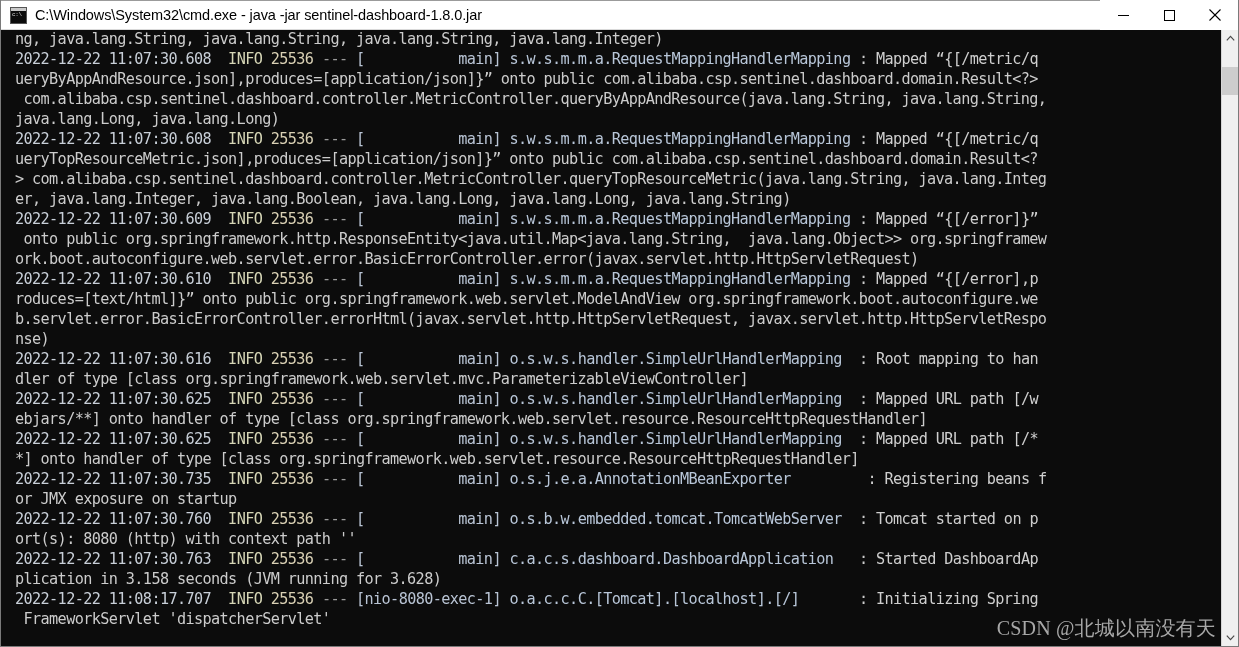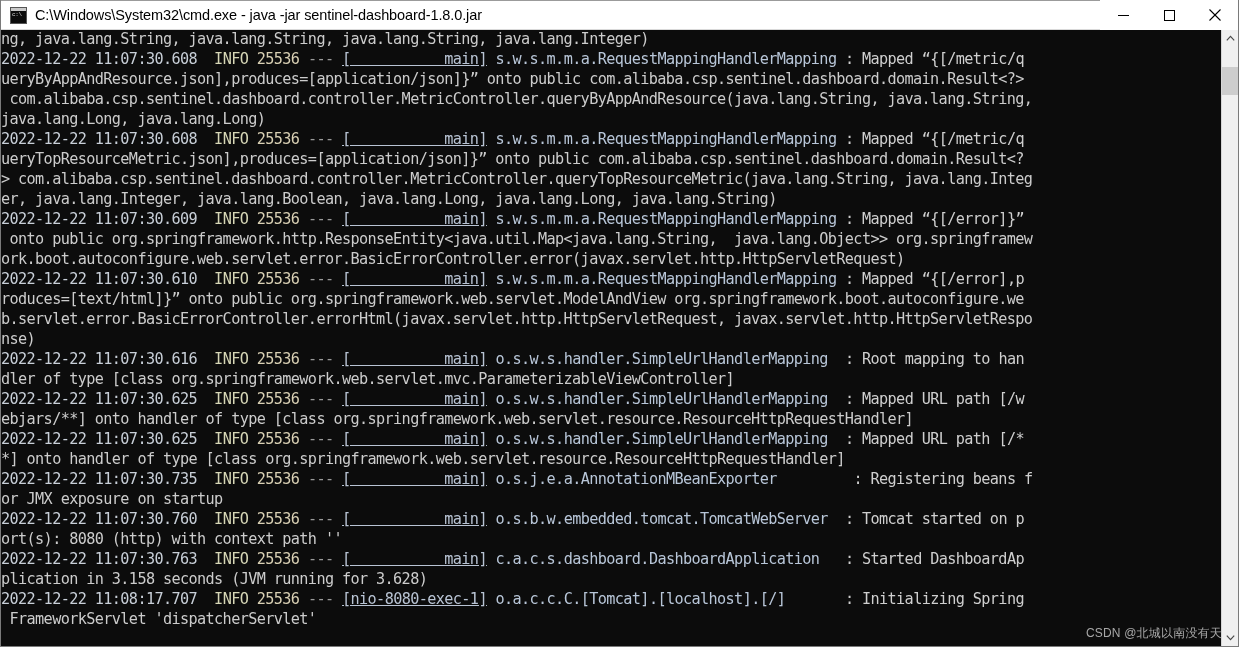--- a/index.html
+++ b/index.html
@@ -101,38 +101,38 @@
   }
   .console {
     flex: 1 1 auto;
     position: relative;
     background: #0c0c0c;
     overflow: hidden;
     padding: 0;
   }
   .lines {
     position: absolute;
-    left: 0;
+    left: 14px;
     top: -1px;
     width: 1212px;
     font-family: "DejaVu Sans Mono", "Liberation Mono", monospace;
     font-size: 15.2px;
     line-height: 20.03px;
     letter-spacing: -0.62px;
     white-space: pre;
     color: #cccccc;
   }
   .line { height: 20.03px; }
 
   .c-default { color: #cccccc; }
   .c-time    { color: #c8cfd8; text-align: center; }
   .c-info    { color: #d6d6b6; }
   .c-pid     { color: #d9d0b4; }
   .c-dash    { color: #9a9a9a; }
-  .c-thread  { color: #b9c4d4; text-decoration: underline; }
+  .c-thread  { color: #b9c4d4; }
   .c-logger  { color: #b8c6d8; }
   .c-msg     { color: #cfcfcf; }
 
   
   .scrollbar {
     width: 17px;
     min-width: 17px;
     background: #f0f0f0;
     border-left: 1px solid #d6d6d6;
     box-sizing: border-box;
@@ -159,24 +159,24 @@
     top: 20px;
     width: 16px;
     height: 28px;
     background: #cdcdcd;
   }
   .sb-arrow svg { display: block; }
 
   
   .watermark {
     position: absolute;
-    right: 16px;
+    right: 22px;
     bottom: 4px;
-    font-family: Liberation Sans, sans-serif;
-    font-size: 12px;
+    font-family: Liberation Serif, serif;
+    font-size: 20px;
     color: #b5b5b5;
     opacity: 0.92;
     white-space: nowrap;
     pointer-events: none;
     letter-spacing: 0.2px;
   }
 </style>
 </head>
 <body>
 

